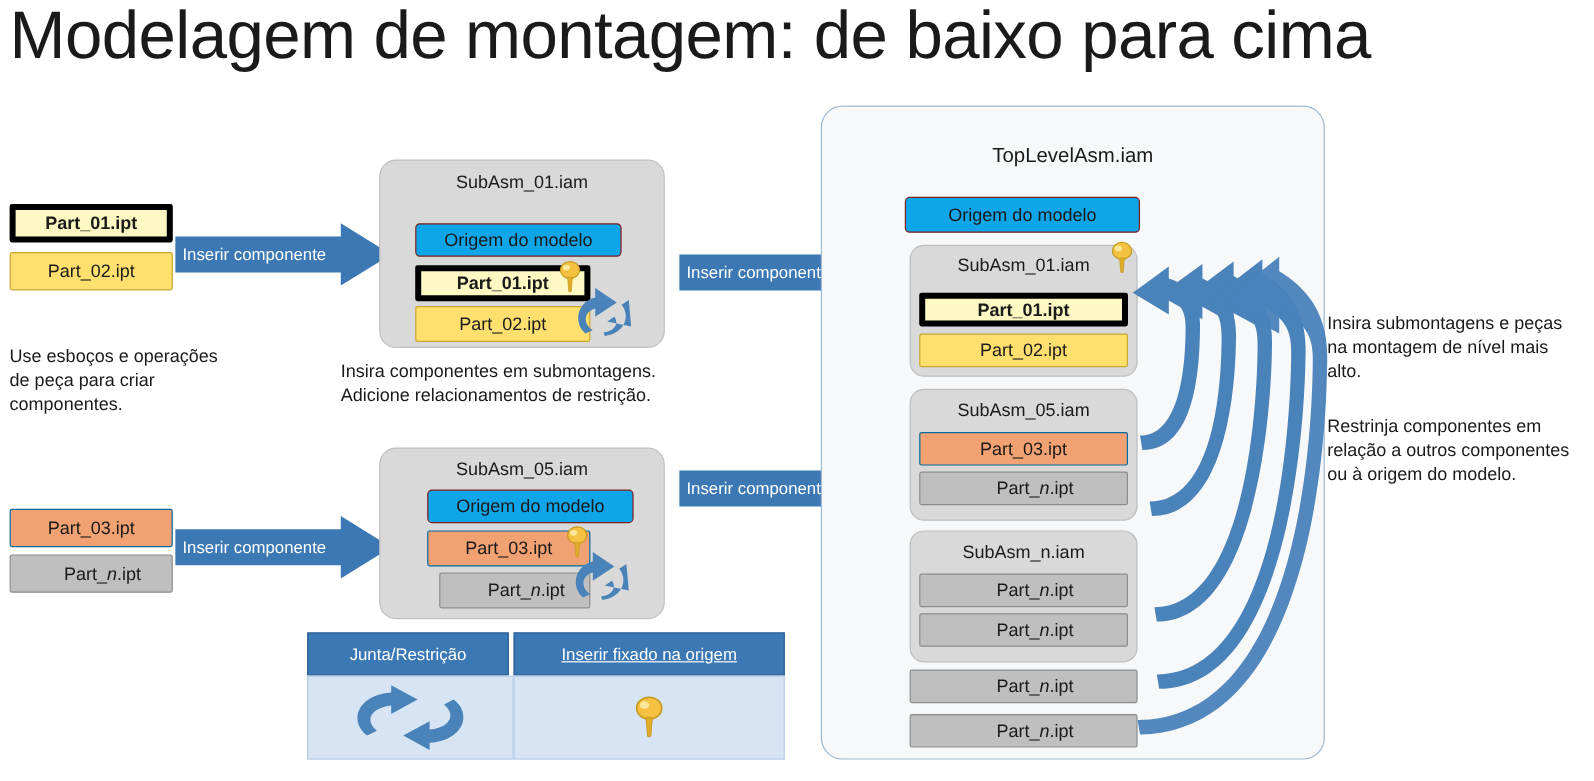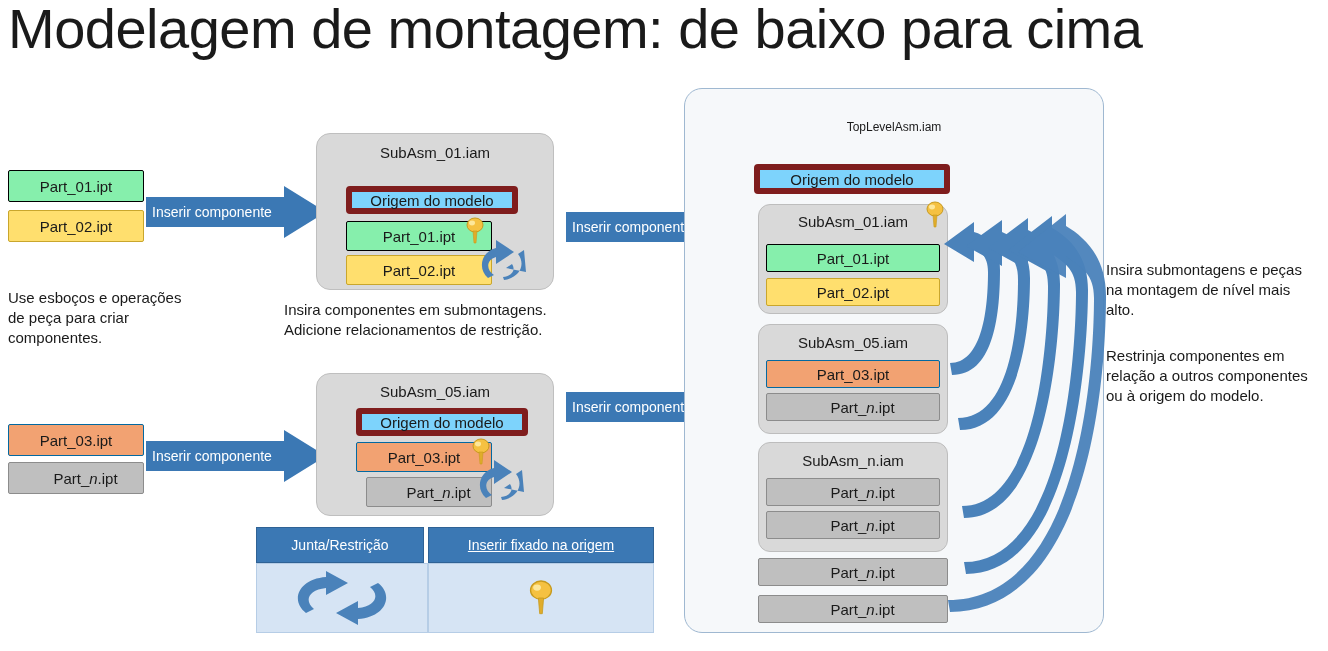--- a/index.html
+++ b/index.html
@@ -22,25 +22,25 @@
   }
 
   
   .box{
     position:absolute;
     box-sizing:border-box;
     display:flex;align-items:center;justify-content:center;
     font-size:15px;
     border-radius:2px;
   }
-  .part-orange{background:#86efac;border:1px solid #000000;color:#1a1a1a;}
+  .part-orange{background:#fef9c3;border:5px solid #000000;color:#1a1a1a;font-weight:bold;}
   .part-orange2{background:#f2a272;border:1px solid #0369a1;color:#1a1a1a;}
   .part-yellow{background:#ffdf6e;border:1px solid #c9a62c;color:#1a1a1a;}
   .part-gray{background:#bfbfbf;border:1px solid #8c8c8c;color:#1a1a1a;padding-left:19px;}
-  .part-blue{background:#7dd3fc;border:6px solid #7f1d1d;color:#1a1a1a;border-radius:4px;}
+  .part-blue{background:#0ea5e9;border:1px solid #7f1d1d;color:#1a1a1a;border-radius:4px;}
 
   
   .panel{
     position:absolute;box-sizing:border-box;
     background:#d9d9d9;border:1px solid #bfbfbf;border-radius:14px;
   }
   .panel-label{
     position:absolute;width:100%;text-align:center;font-size:15px;color:#1a1a1a;
   }
   .panel-top{
@@ -164,21 +164,21 @@
   </div>
 
   <div class="arrow" style="left:566px;top:380px;width:190px;height:54px;">
     <svg width="190" height="54" viewBox="0 0 190 54">
       <polygon points="0,12 146,12 146,0 190,27 146,54 146,42 0,42" fill="#3b78b4"></polygon>
     </svg>
     <span class="lbl">Inserir componente</span>
   </div>
 
   <div class="panel-top" style="left:684px;top:88px;width:420px;height:545px;"></div>
-  <div class="panel-label" style="left:684px;top:120px;width:420px;font-size:12px;">TopLevelAsm.iam</div>
+  <div class="panel-label" style="left:684px;top:120px;width:420px;font-size:17px;">TopLevelAsm.iam</div>
 
   <div class="box part-blue" style="left:754px;top:164px;width:196px;height:30px;">Origem do modelo</div>
 
   <div class="subpanel" style="left:758px;top:204px;width:190px;height:110px;"></div>
   <div class="panel-label" style="left:758px;top:213px;width:190px;">SubAsm_01.iam</div>
   <div class="box part-orange" style="left:766px;top:244px;width:174px;height:28px;">Part_01.ipt</div>
   <div class="box part-yellow" style="left:766px;top:278px;width:174px;height:28px;">Part_02.ipt</div>
   <div class="pin" style="left:922px;top:200px;">
     <svg width="26" height="30" viewBox="0 0 26 30">
       <ellipse cx="13" cy="9" rx="8" ry="7" fill="#f5c141" stroke="#c79a1e"></ellipse>

